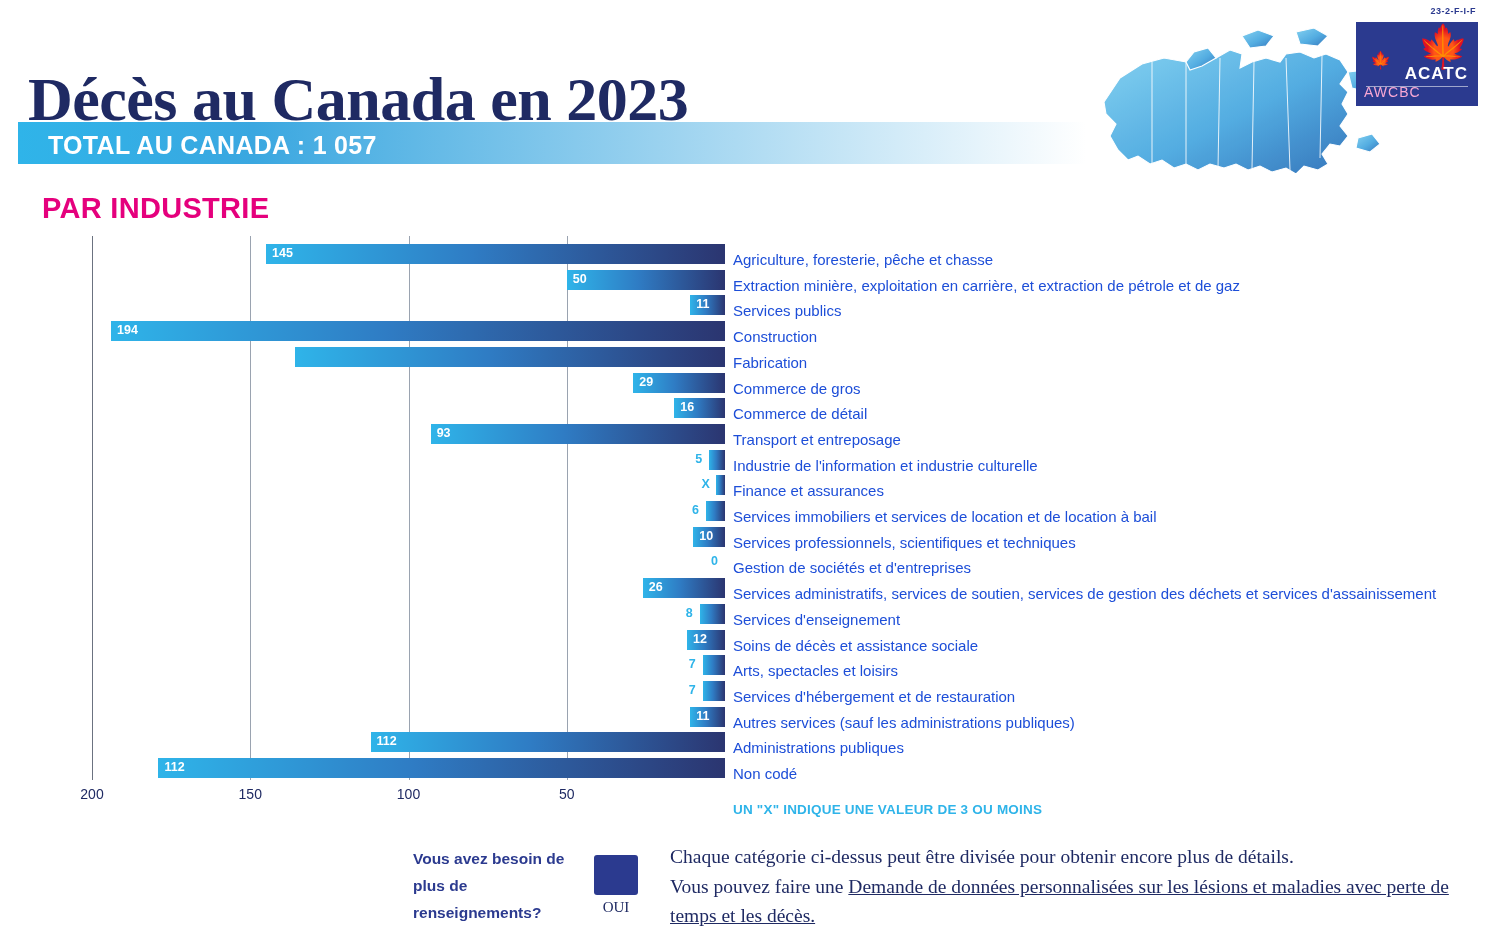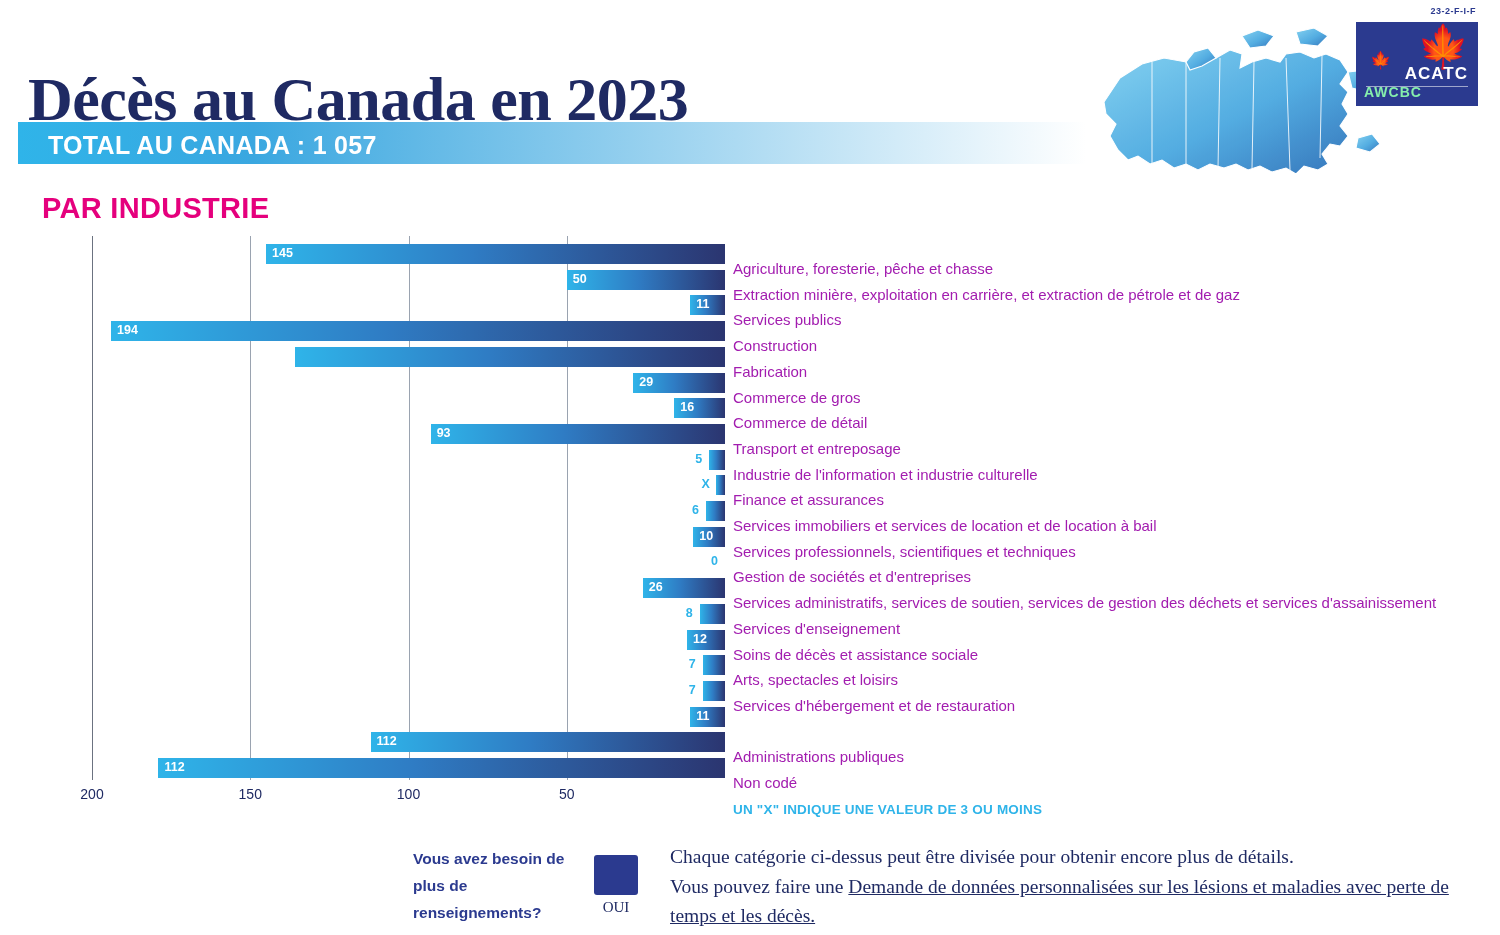--- a/index.html
+++ b/index.html
@@ -94,22 +94,22 @@
     font-size: 17px;
     font-weight: bold;
     color: #ffffff;
     letter-spacing: 1px;
   }
   .logo .awcbc {
     position: absolute;
     left: 8px;
     bottom: 6px;
     font-size: 14px;
-    font-weight: bold;
-    color: #86efac;
+    font-weight: normal;
+    color: #f9a8d4;
     letter-spacing: 1px;
   }
   .logo .divider {
     position: absolute;
     left: 10px;
     right: 10px;
     top: 64px;
     height: 1px;
     background: rgba(255,255,255,0.55);
   }
@@ -167,23 +167,23 @@
     color: #ffffff;
     white-space: nowrap;
   }
   .bar-value.outside {
     color: #2fb4e9;
     font-weight: bold;
   }
   .cat-label {
     position: absolute;
     left: 733px;
-    top: 16px;
+    top: 7px;
     font-size: 15px;
-    color: #a21caf;
+    color: #1d4ed8;
     white-space: nowrap;
     text-align: right;
   }
   .note {
     position: absolute;
     left: 733px;
     top: 566px;
     font-size: 13.5px;
     font-weight: bold;
     color: #2fb4e9;
@@ -381,20 +381,21 @@
         <div class="cat-label">Arts, spectacles et loisirs</div>
       </div>
       <div class="row" style="top: 444.9px; left: 0px; width: 1500px;">
         <div class="bar" style="left: 702.845px; width: 22.155px; background: linear-gradient(to right, rgb(47, 180, 233) 0%, rgb(47, 124, 196) 45%, rgb(43, 53, 112) 100%);"></div>
         <div class="bar-value outside" style="left: 688.845px;">7</div>
         <div class="cat-label">Services d'hébergement et de restauration</div>
       </div>
       <div class="row" style="top: 470.6px; left: 0px; width: 1500px;">
         <div class="bar" style="left: 690.185px; width: 34.815px; background: linear-gradient(to right, rgb(47, 180, 233) 0%, rgb(47, 124, 196) 45%, rgb(43, 53, 112) 100%);"></div>
         <div class="bar-value" style="left: 696.185px;">11</div>
+        <div class="cat-label">Autres services (sauf les administrations publiques)</div>
       </div>
       <div class="row" style="top: 496.3px; left: 0px; width: 1500px;">
         <div class="bar" style="left: 370.52px; width: 354.48px; background: linear-gradient(to right, rgb(47, 180, 233) 0%, rgb(47, 124, 196) 45%, rgb(43, 53, 112) 100%);"></div>
         <div class="bar-value" style="left: 376.52px;">112</div>
         <div class="cat-label">Administrations publiques</div>
       </div>
       <div class="row" style="top: 522px; left: 0px; width: 1500px;">
         <div class="bar" style="left: 158.465px; width: 566.535px; background: linear-gradient(to right, rgb(47, 180, 233) 0%, rgb(47, 124, 196) 45%, rgb(43, 53, 112) 100%);"></div>
         <div class="bar-value" style="left: 164.465px;">112</div>
         <div class="cat-label">Non codé</div>

